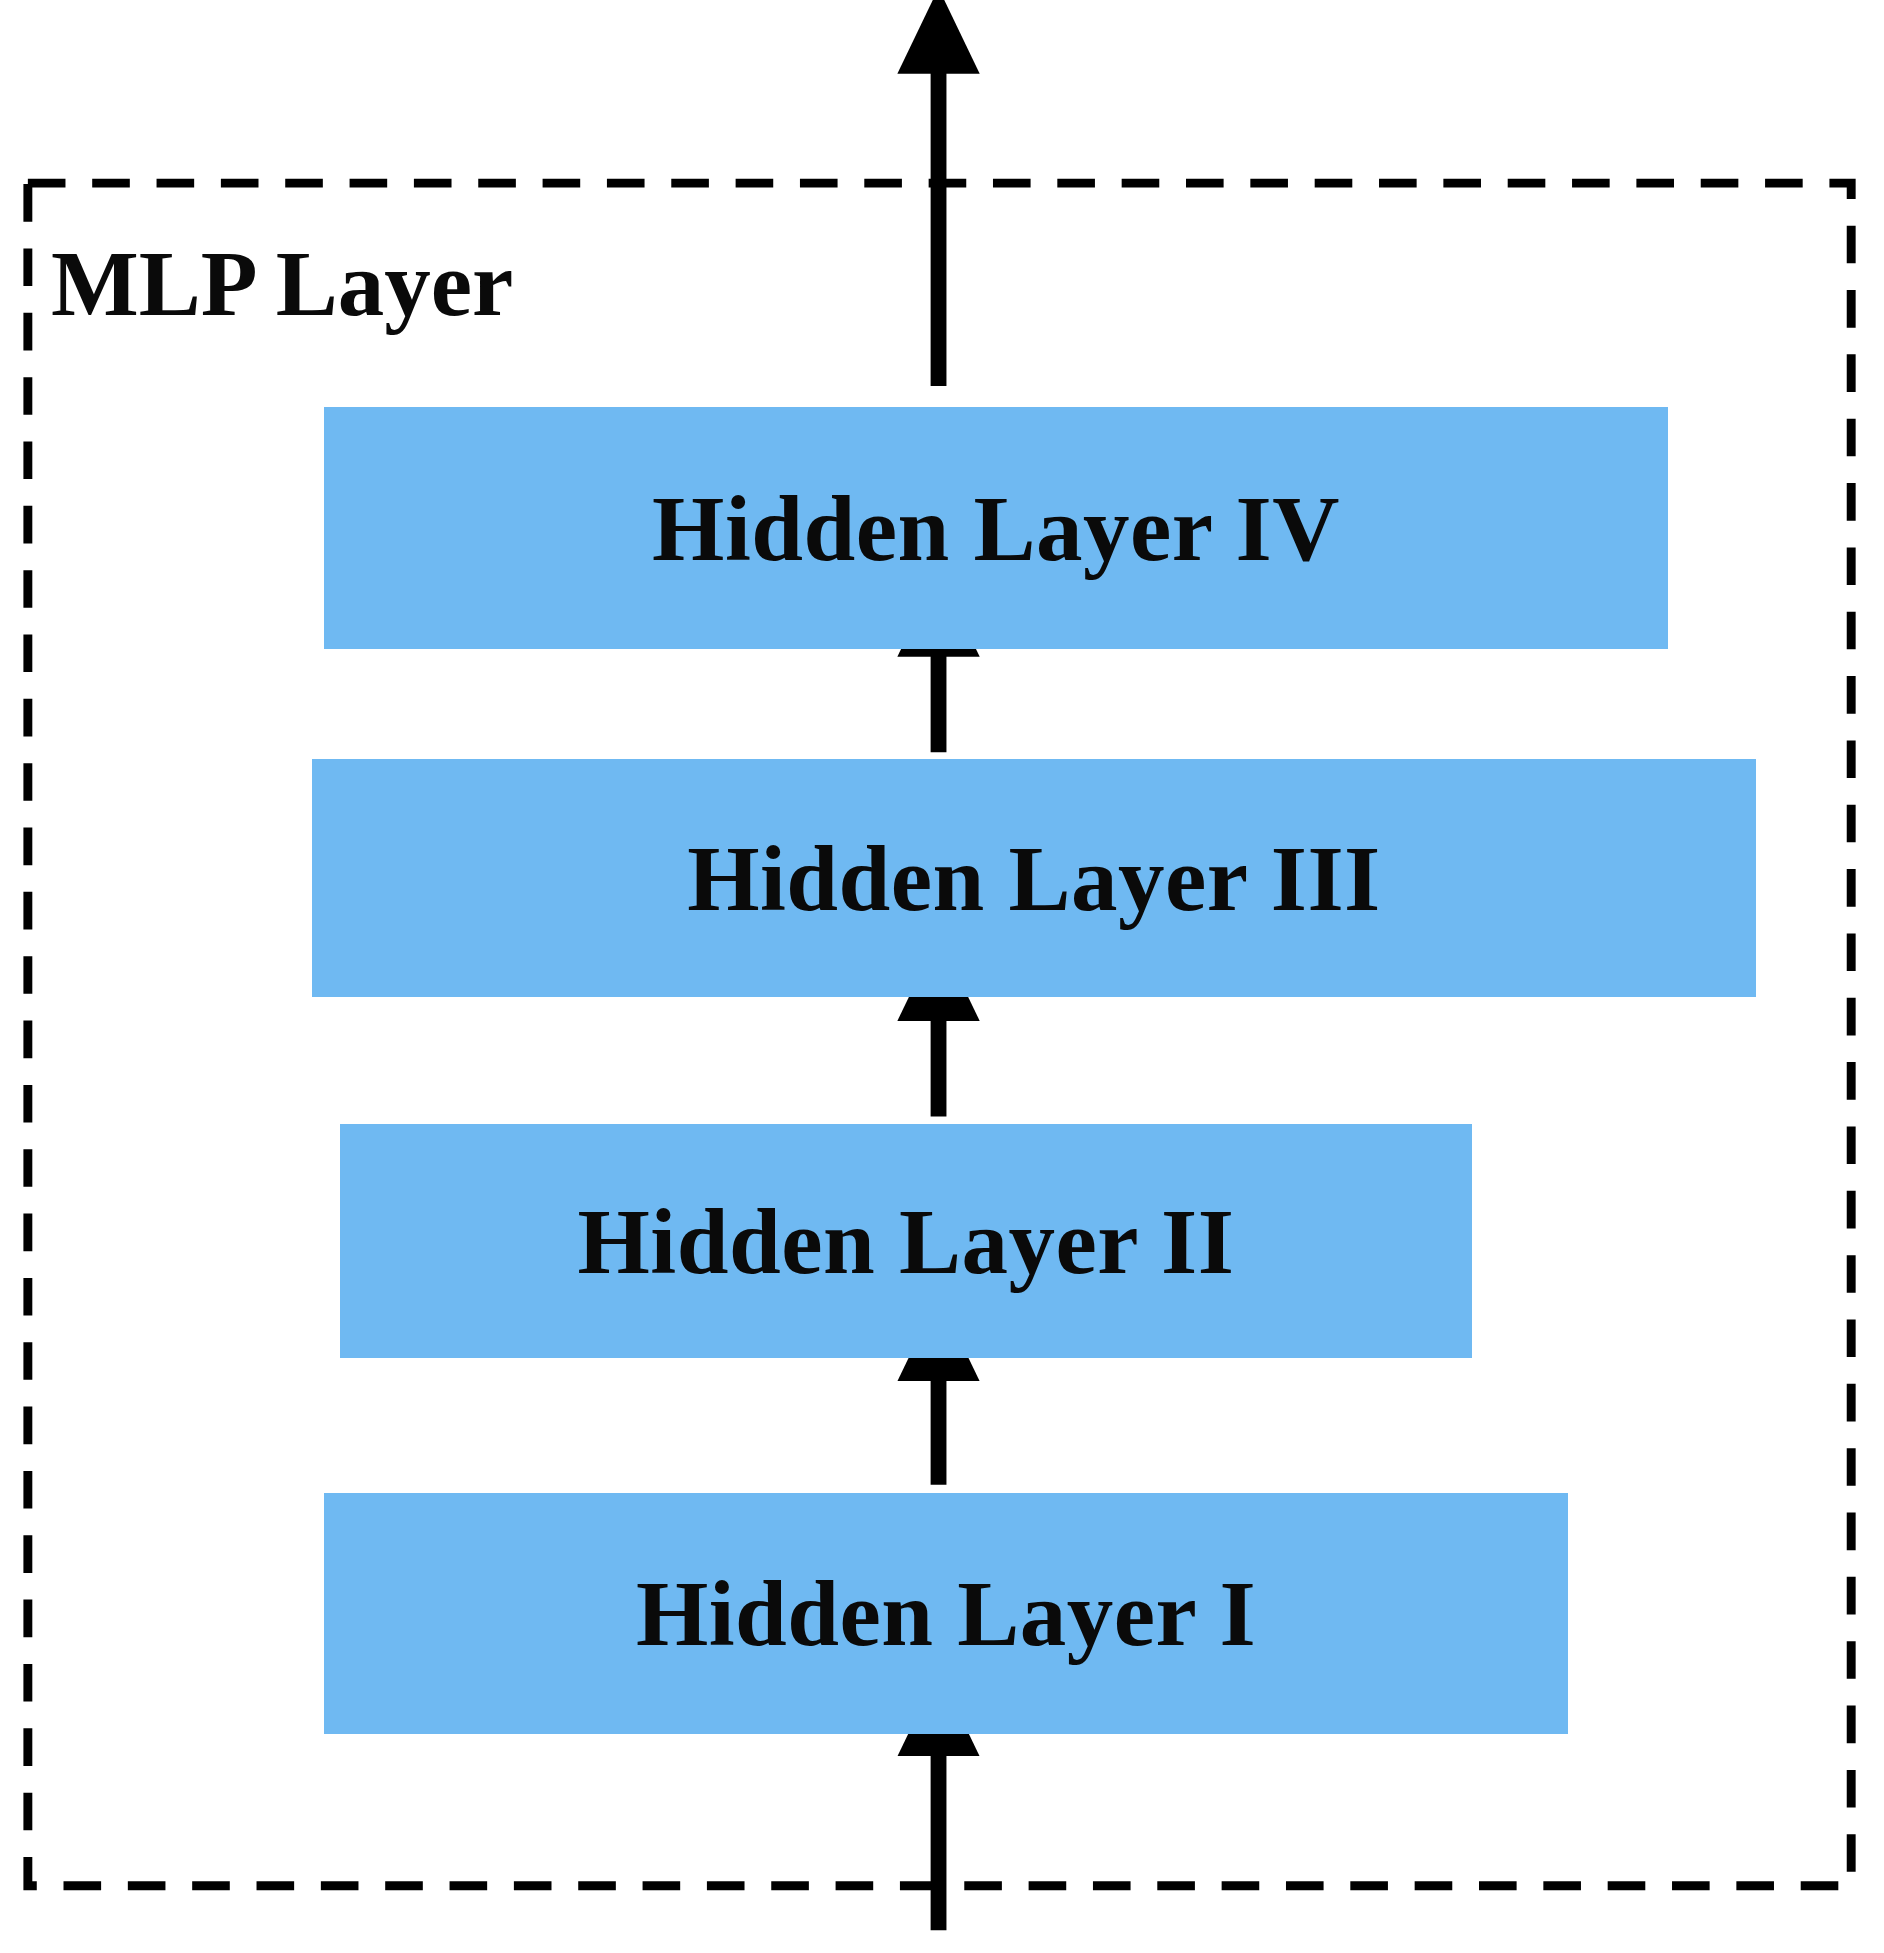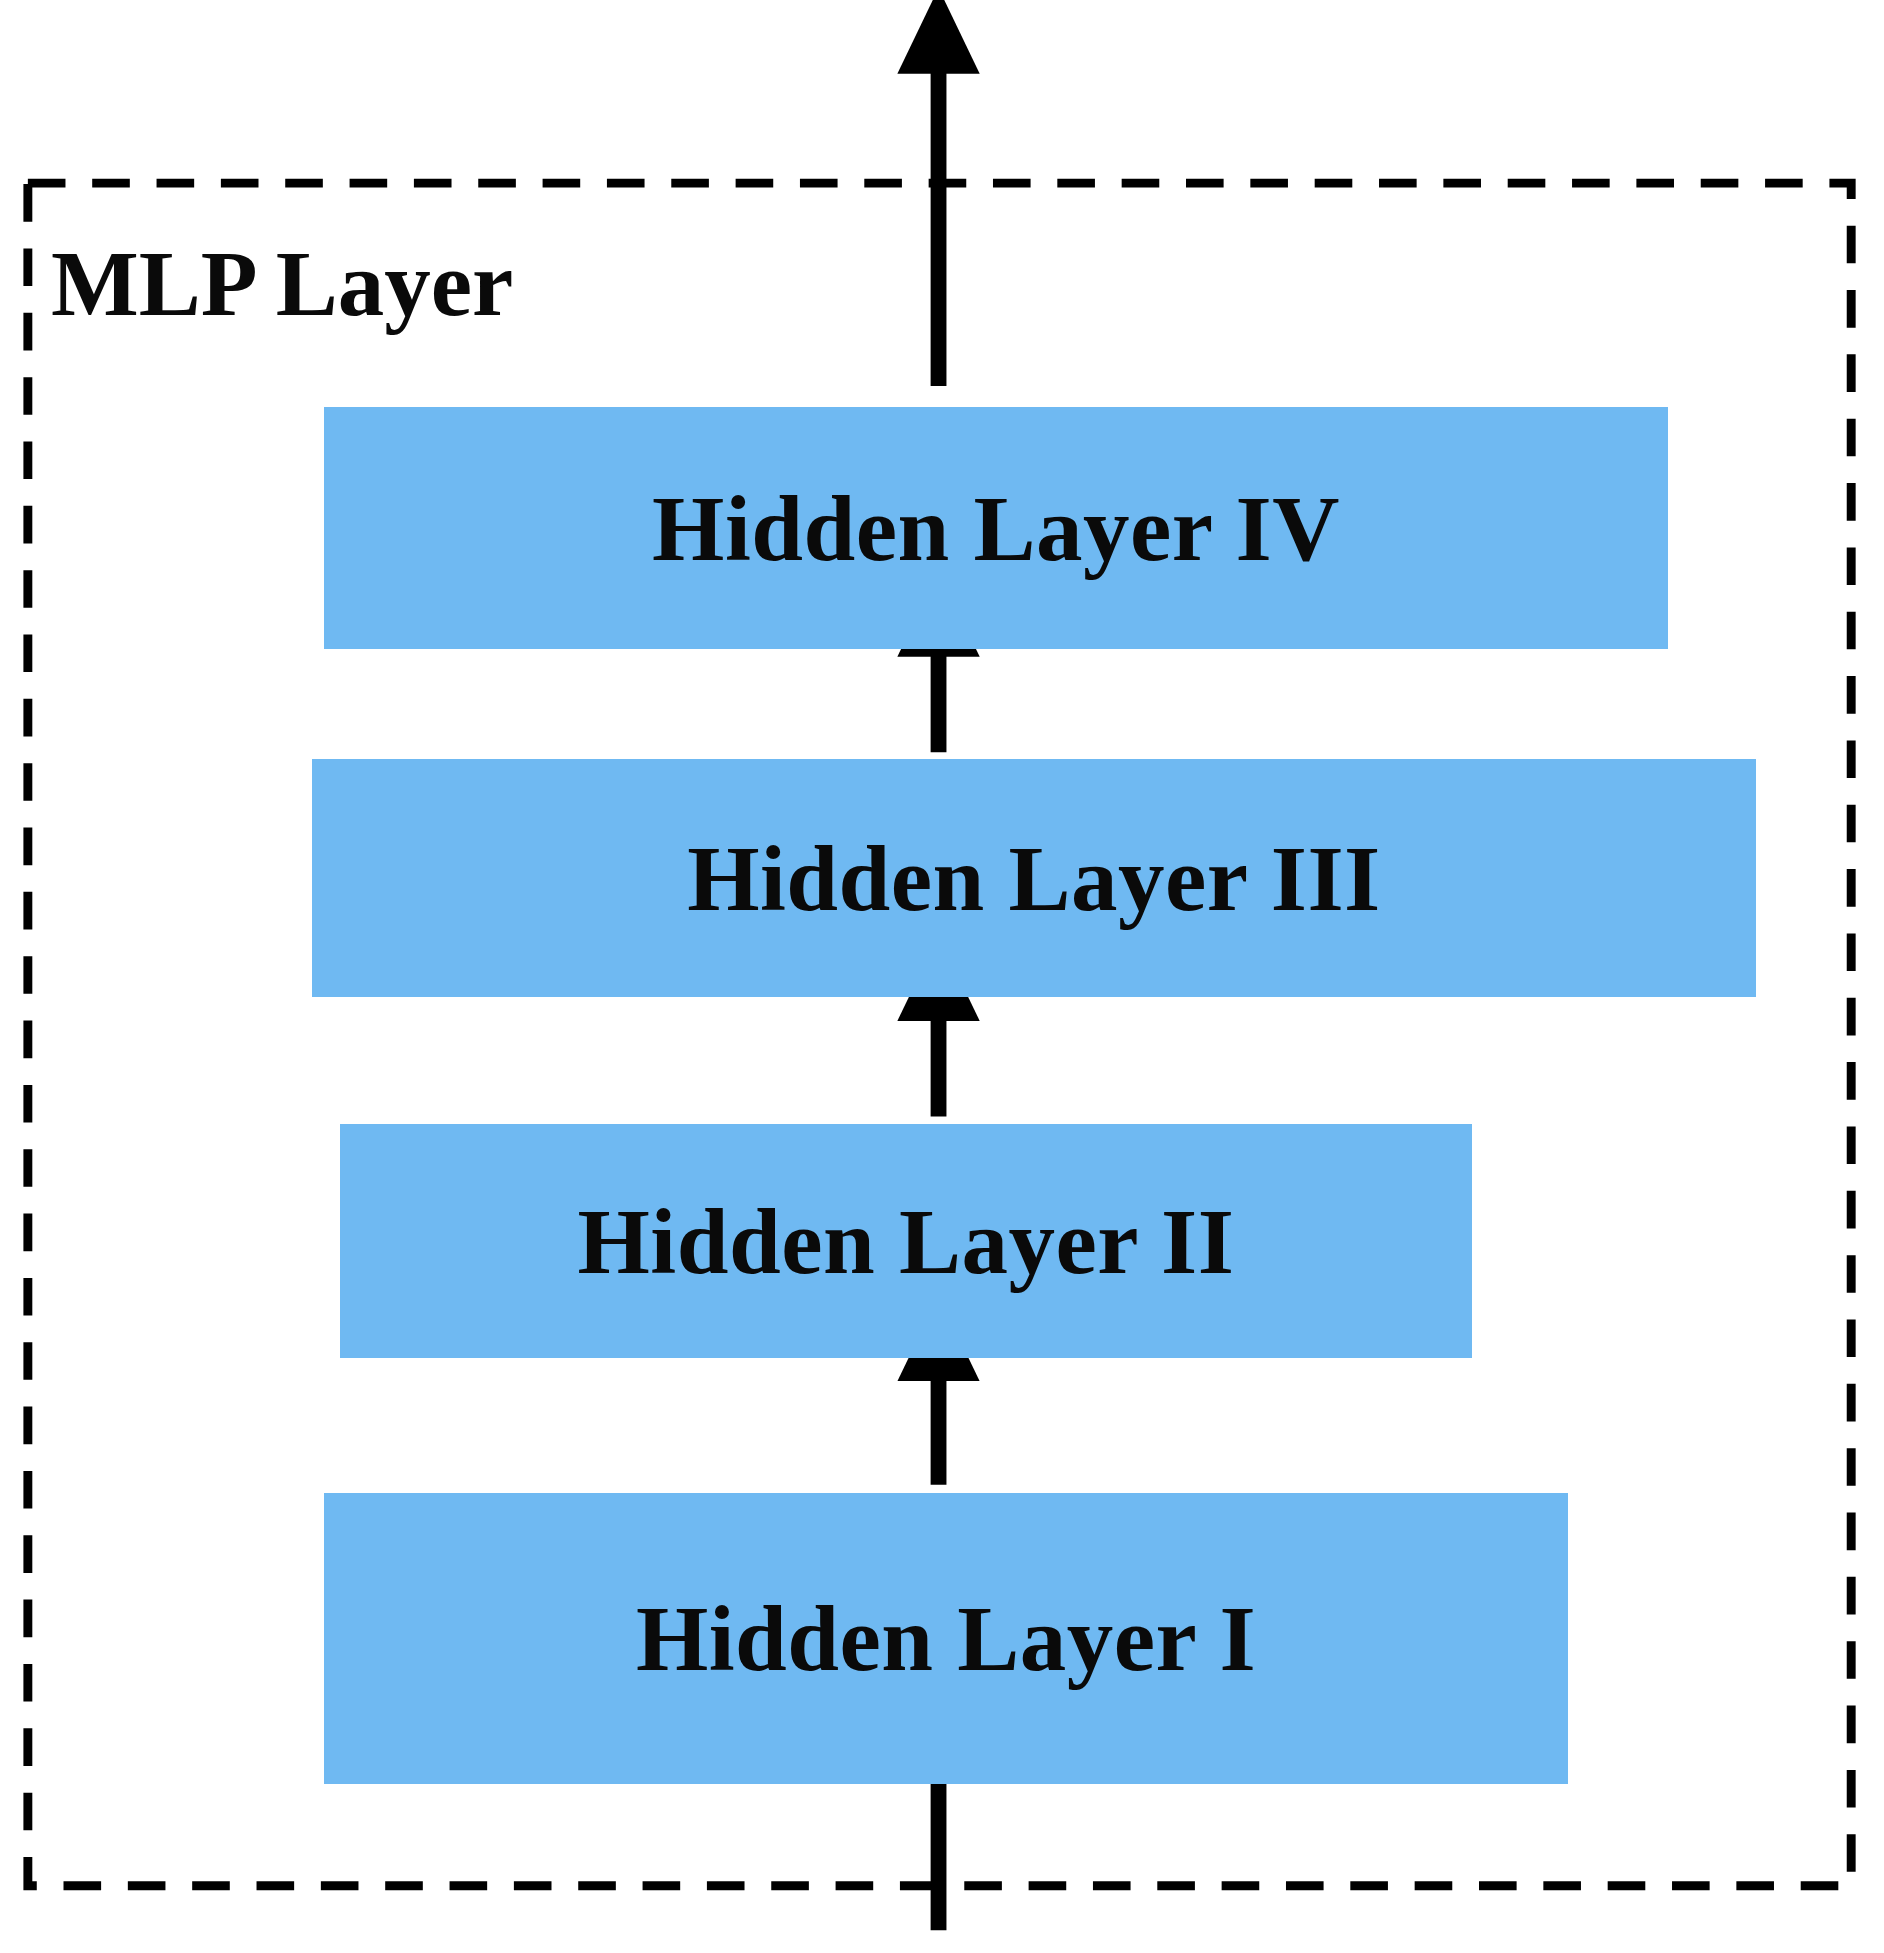--- a/index.html
+++ b/index.html
@@ -86,18 +86,18 @@
   </div>
 
   <div class="layer-box" style="left:312px; top:759px; width:1444px; height:238px;">
     <span class="layer-label">Hidden Layer III</span>
   </div>
 
   <div class="layer-box" style="left:340px; top:1124px; width:1132px; height:234px;">
     <span class="layer-label">Hidden Layer II</span>
   </div>
 
-  <div class="layer-box" style="left:324px; top:1493px; width:1244px; height:291px;">
+  <div class="layer-box" style="left:324px; top:1493px; width:1244px; height:241px;">
     <span class="layer-label">Hidden Layer I</span>
   </div>
 
 </div>
 
 
 </body></html>

